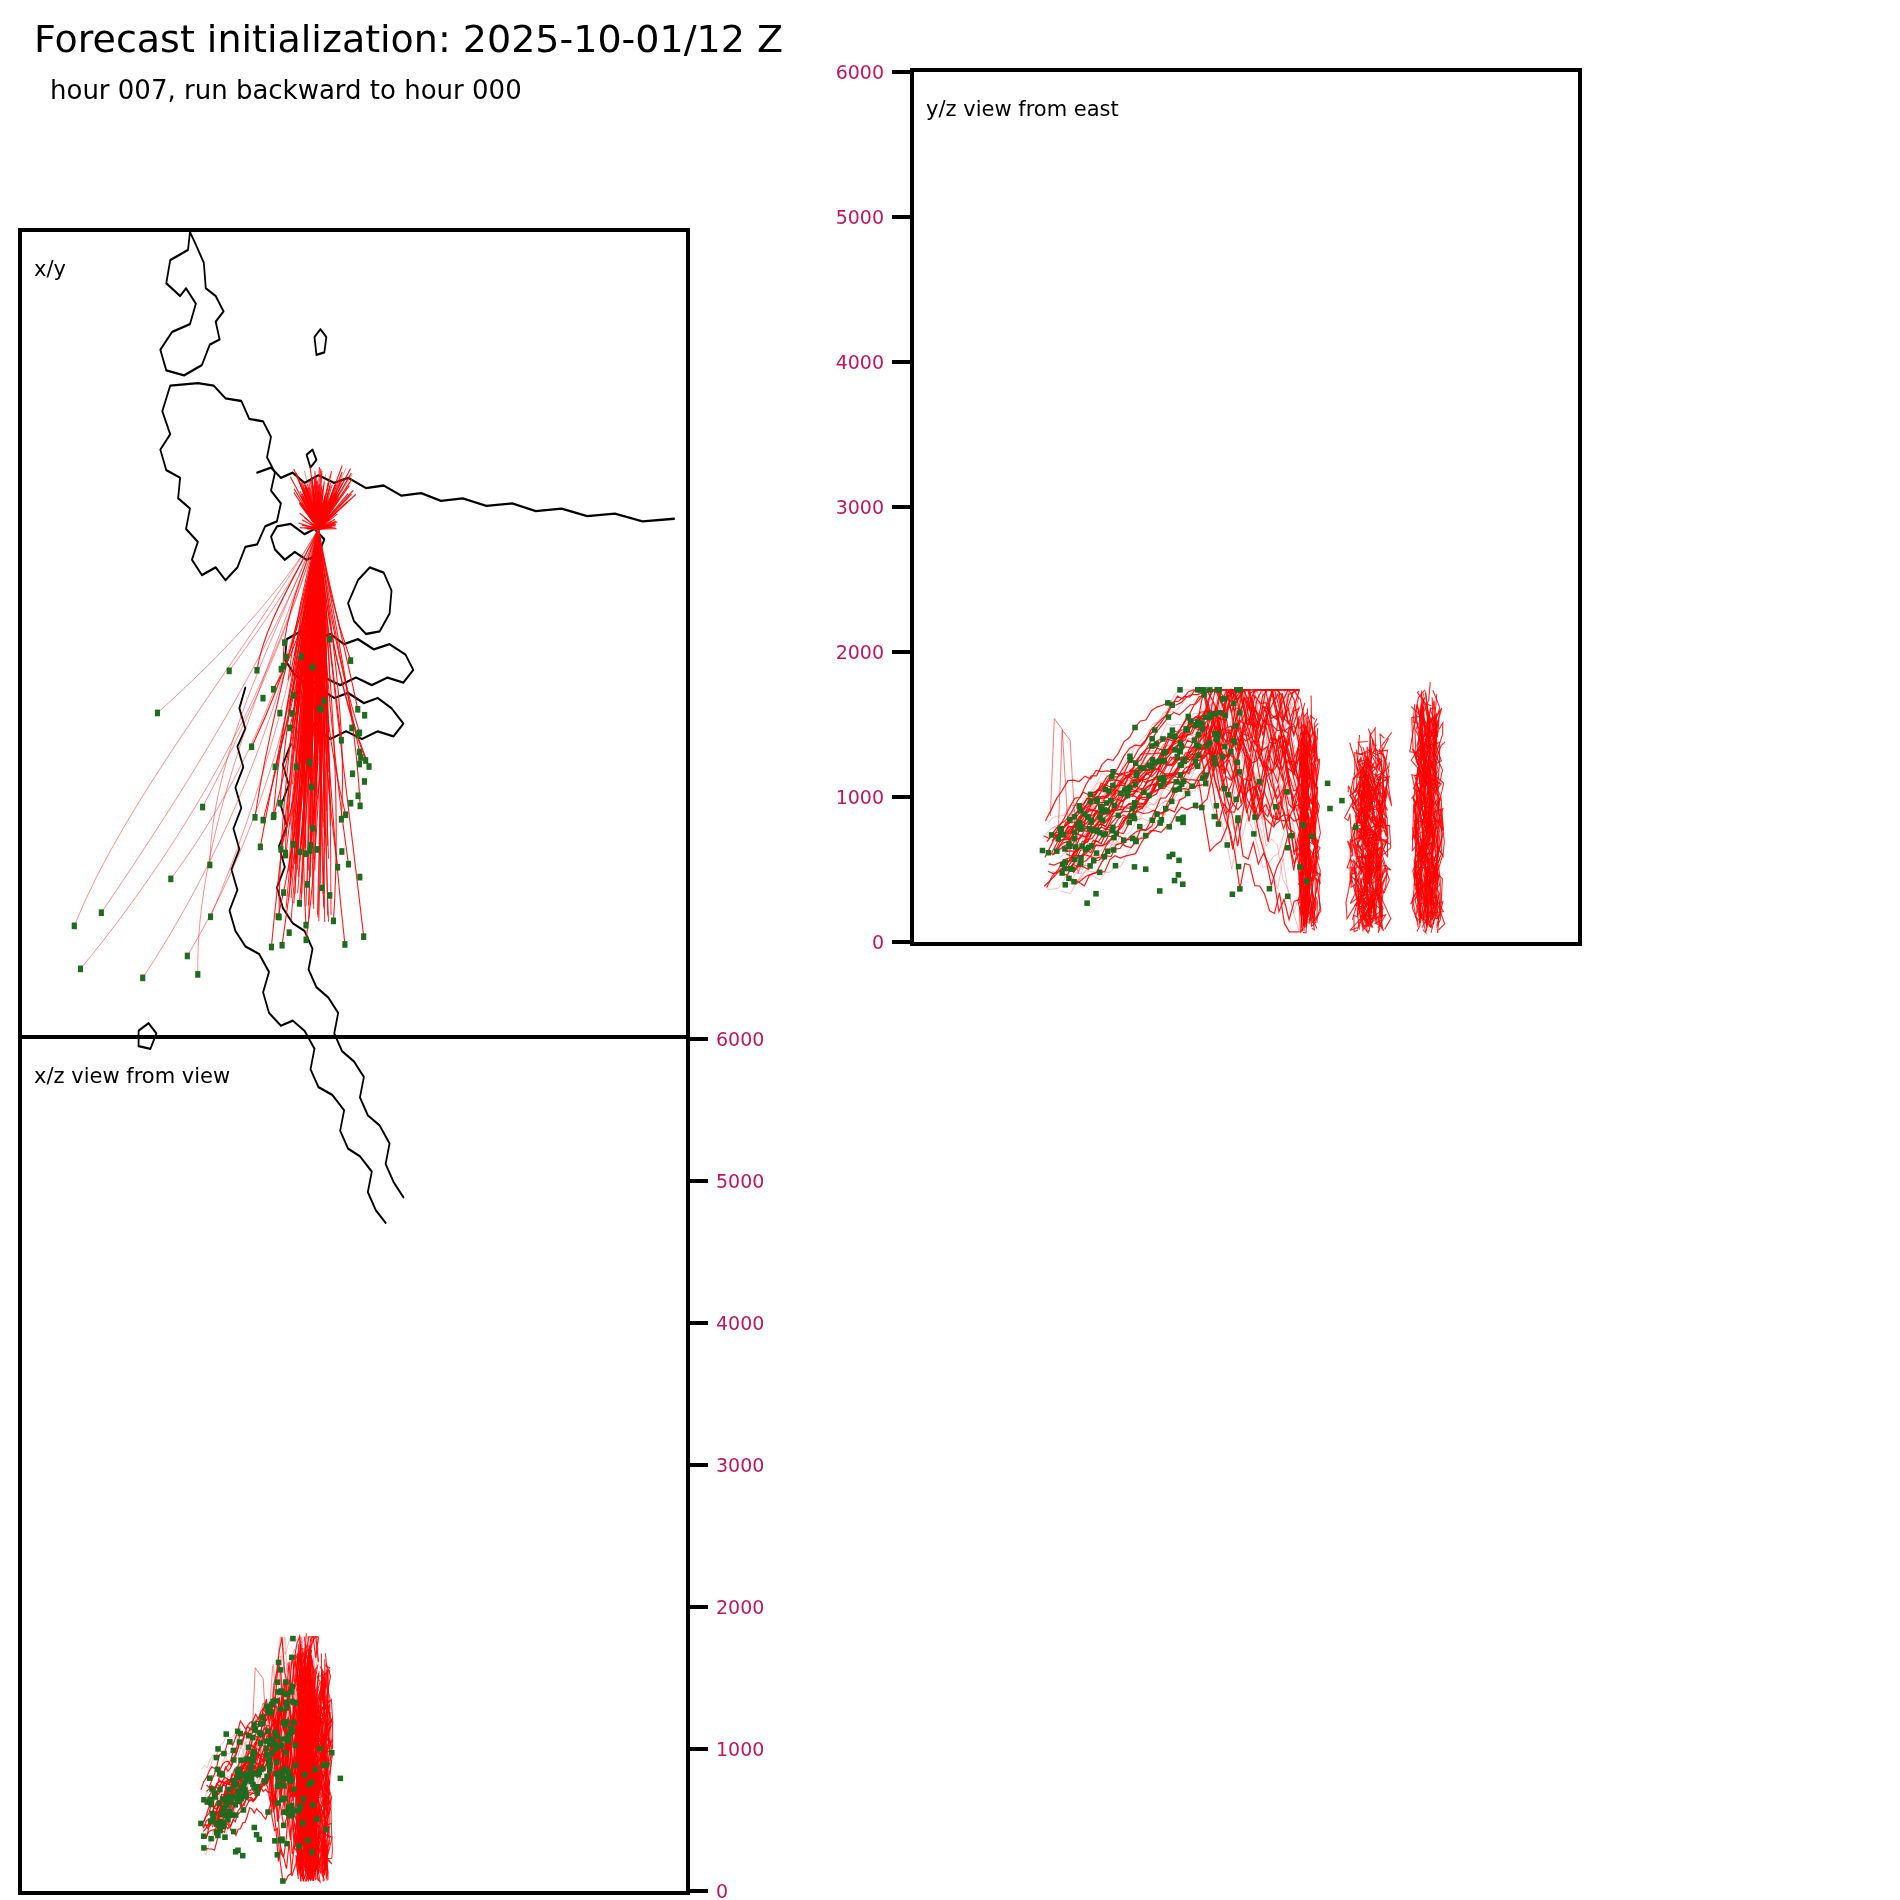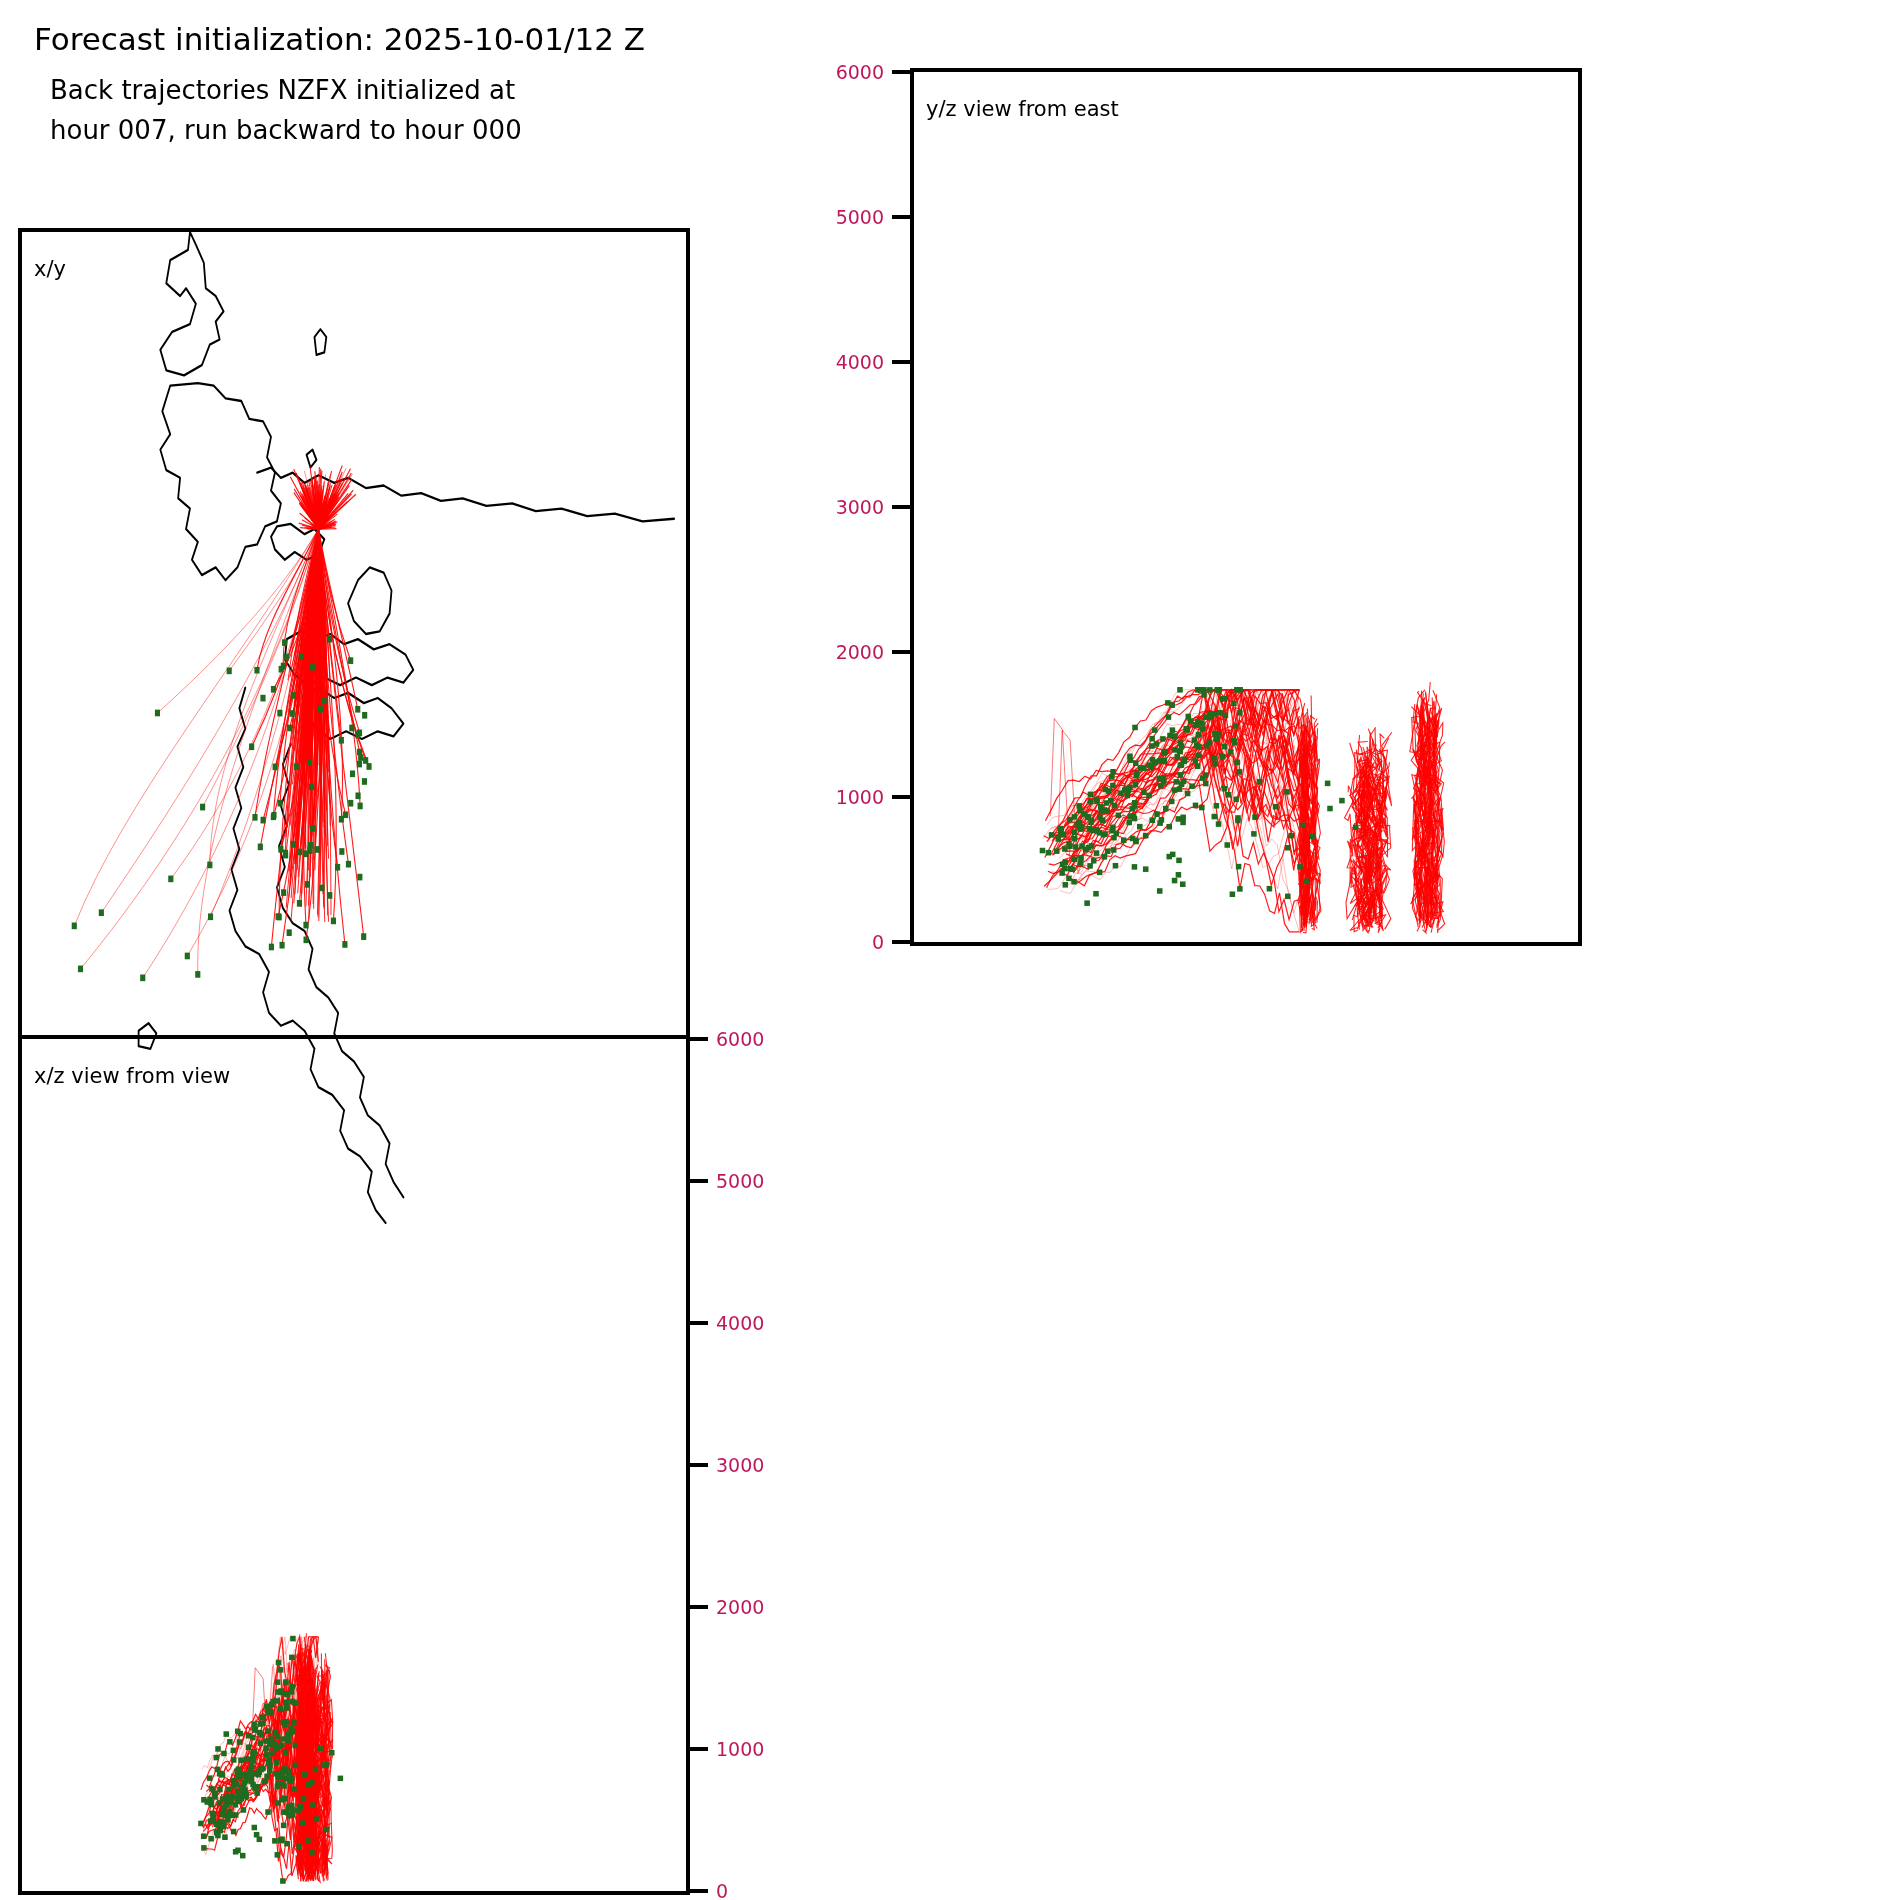--- a/index.html
+++ b/index.html
@@ -17,21 +17,21 @@
   }
 
   
   #title-block {
     position: absolute;
     left: 34px;
     top: 20px;
     width: 820px;
   }
   #main-title {
-    font-size: 31px;
+    font-size: 38px;
     line-height: 38px;
     letter-spacing: 0px;
     white-space: nowrap;
   }
   #subtitle {
     margin-top: 12px;
     margin-left: 16px;
     font-size: 26px;
     line-height: 40px;
     max-width: 600px;
@@ -120,21 +120,20 @@
     transform: translateY(-50%);
     text-align: left;
   }
 </style>
 </head>
 <body>
 
 <div id="title-block">
   <div id="main-title">Forecast initialization: 2025-10-01/12 Z</div>
   <div id="subtitle">
-    <span class="sub-line">Back trajectories NZFX initialized at</span>
     <span class="sub-line">hour 007, run backward to hour 000</span>
   </div>
 </div>
 
 <div class="panel" id="panel-xy">
   <div class="panel-label">x/y</div>
   <svg class="plot-svg" id="svg-xy" viewBox="0 0 672 778" preserveAspectRatio="none">
       <path d="M 170 0 L 168 14 L 150 22 L 146 40 L 160 50 L 166 44 L 176 56 L 170 72 L 152 78 L 140 92 L 146 108 L 164 112 L 182 104 L 190 88 L 200 84 L 196 70 L 204 62 L 196 50 L 186 44 L 184 24 L 176 10 Z" fill="none" stroke="#000000" stroke-width="1.8" stroke-linejoin="round" stroke-linecap="round"></path>
       <path d="M 150 120 L 142 140 L 150 158 L 140 170 L 146 186 L 160 192 L 158 208 L 170 216 L 166 232 L 178 242 L 172 256 L 182 268 L 196 262 L 206 272 L 218 262 L 226 246 L 238 244 L 246 230 L 258 226 L 262 212 L 252 202 L 256 188 L 248 176 L 252 160 L 244 148 L 230 146 L 222 132 L 206 130 L 194 120 L 178 118 Z" fill="none" stroke="#000000" stroke-width="1.8" stroke-linejoin="round" stroke-linecap="round"></path>
       <path d="M 238 188 L 252 184 L 262 192 L 274 188 L 286 196 L 300 190 L 316 196 L 330 192 L 348 200 L 366 198 L 384 206 L 404 204 L 424 210 L 446 208 L 470 214 L 496 212 L 520 218 L 546 216 L 572 222 L 600 220 L 628 226 L 660 224" fill="none" stroke="#000000" stroke-width="1.8" stroke-linejoin="round" stroke-linecap="round"></path>

